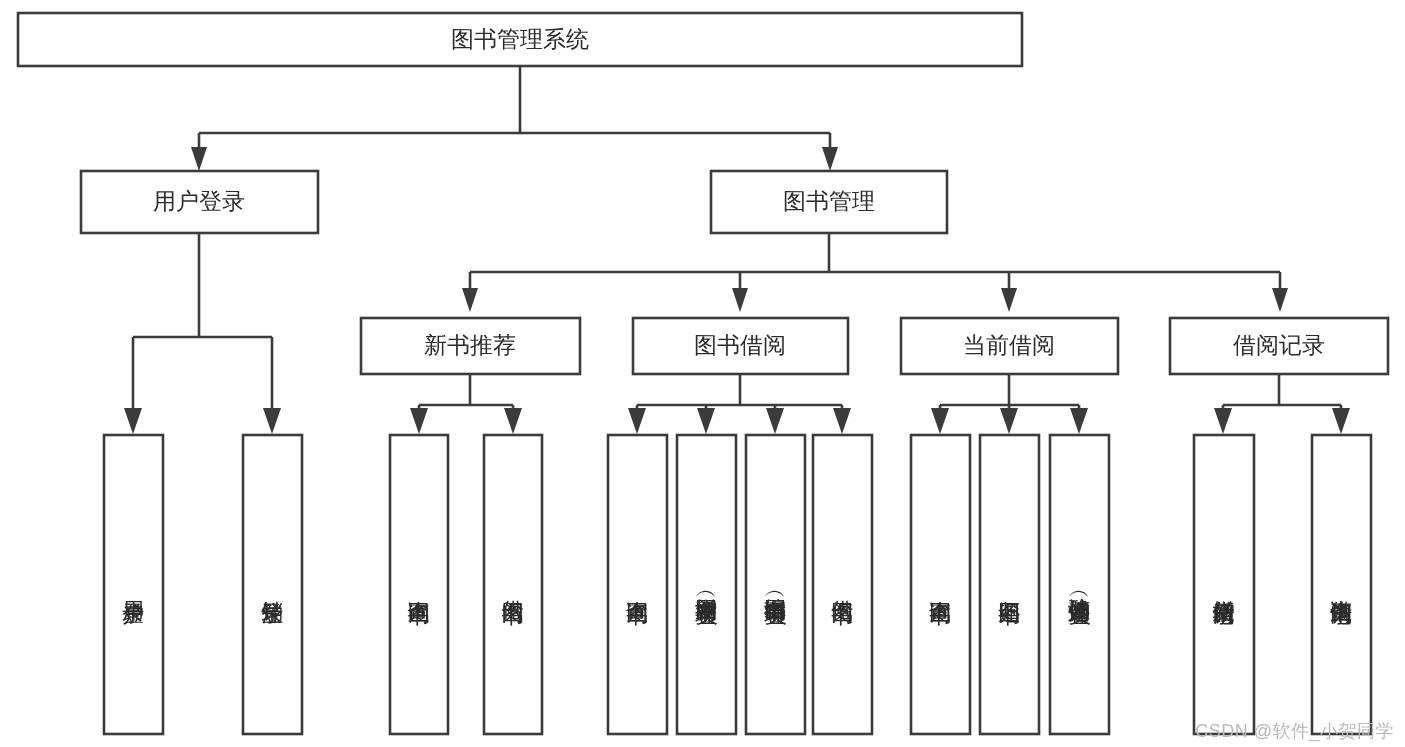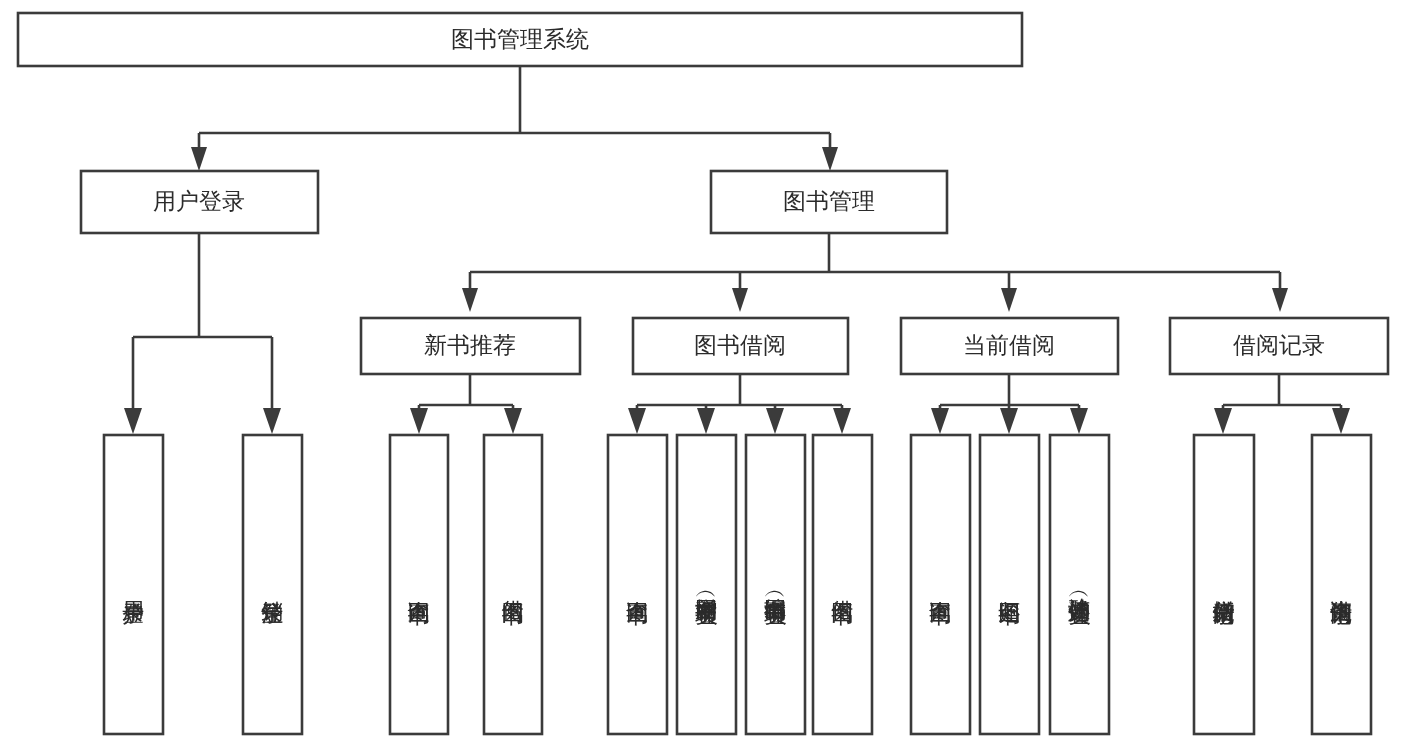--- a/index.html
+++ b/index.html
@@ -253,14 +253,15 @@
     <span class="leaf-text">确认归还（管理员）</span>
   </div>
 
   <div class="leaf-wrap" style="left:1194px; top:435px; width:60px; height:299px;">
     <span class="leaf-text">新增借阅记录</span>
   </div>
   <div class="leaf-wrap" style="left:1312px; top:435px; width:59px; height:299px;">
     <span class="leaf-text">查询借阅记录</span>
   </div>
 
+  <div class="watermark">CSDN @软件_小贺同学</div>
 
 </div>
 
 </body></html>

